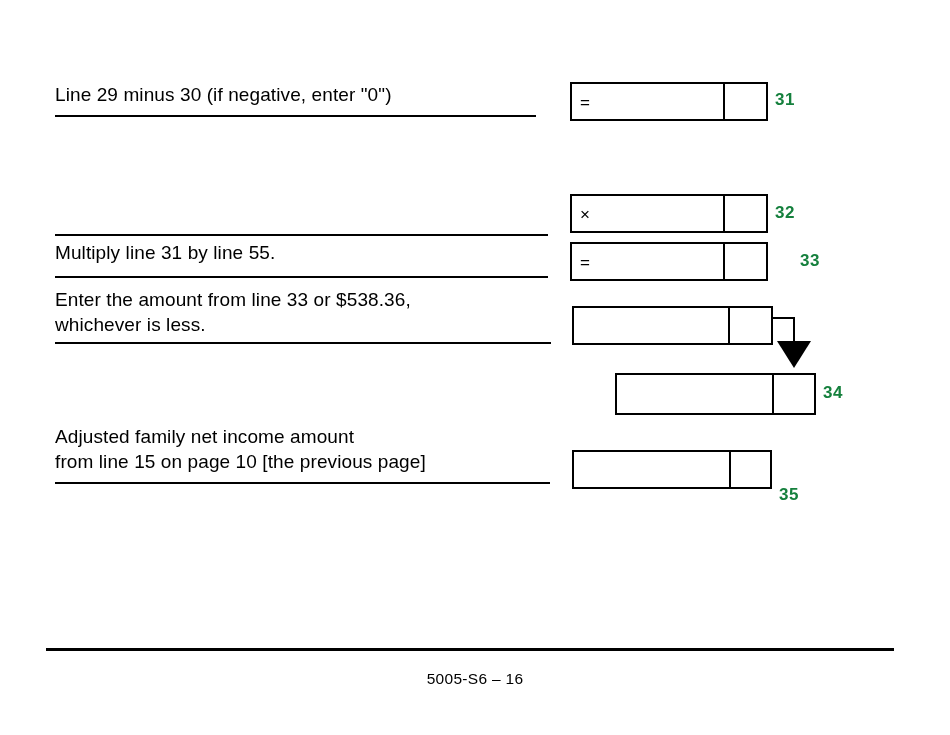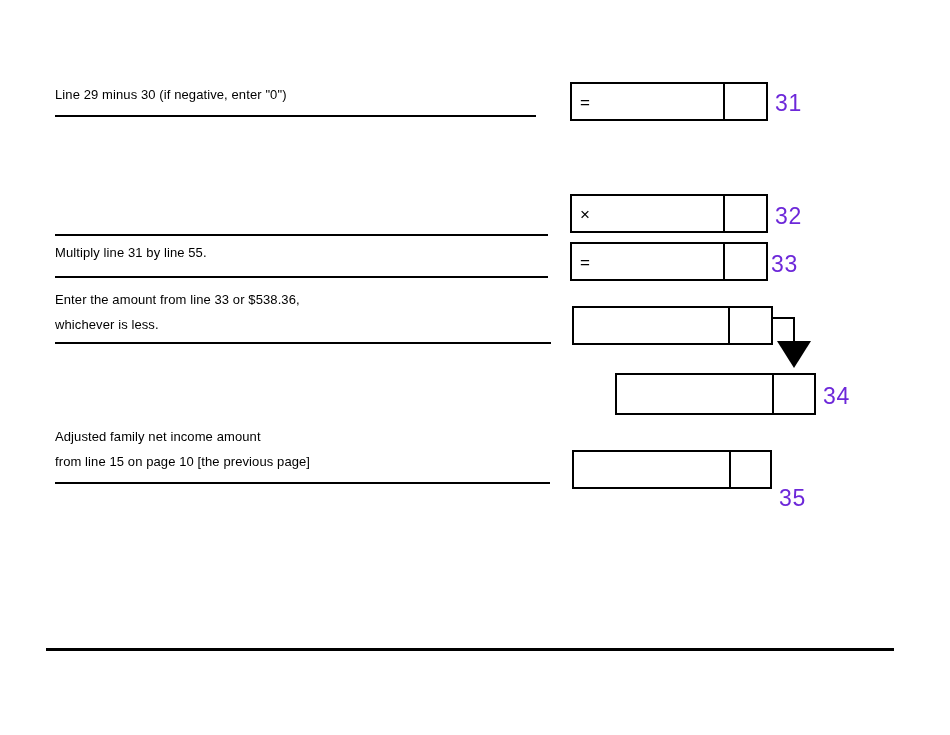--- a/index.html
+++ b/index.html
@@ -16,21 +16,21 @@
     position: relative;
     width: 950px;
     height: 735px;
     background: #ffffff;
     overflow: hidden;
   }
 
   
   .row-text {
     position: absolute;
-    font-size: 13px;
+    font-size: 19px;
     line-height: 24.5px;
     color: #000;
     letter-spacing: 0.1px;
     white-space: pre-line;
   }
   .rule {
     position: absolute;
     background: #000000;
     height: 2px;
   }
@@ -56,24 +56,24 @@
     position: absolute;
     left: 8px;
     top: 50%;
     transform: translateY(-50%);
     font-size: 17px;
     line-height: 1;
     color: #000;
   }
   .line-no {
     position: absolute;
-    font-size: 23px;
-    font-weight: normal;
+    font-size: 17px;
+    font-weight: bold;
     letter-spacing: 0.6px;
-    color: #6d28d9;
+    color: #15803d;
   }
 
   
   .conn-h {
     position: absolute;
     height: 2px;
     background: #000000;
   }
   .conn-v {
     position: absolute;
@@ -126,21 +126,21 @@
   </div>
   <div class="line-no" style="left:775px; top:203px;">32</div>
 
   <div class="row-text" style="left:55px; top:241px; width:495px;">Multiply line 31 by line 55.</div>
   <div class="rule" style="left:55px; top:276px; width:493px;"></div>
 
   <div class="amt-box" style="left:570px; top:242px; width:198px; height:39px;">
     <span class="op">=</span>
     <span class="divider" style="left:151px;"></span>
   </div>
-  <div class="line-no" style="left:771px; top:251px;">33</div>
+  <div class="line-no" style="left:800px; top:251px;">33</div>
 
   <div class="row-text" style="left:55px; top:288px; width:500px;"><span>Enter the amount from line 33 or $538.36,</span><br><span class="strong">whichever is less</span><span>.</span></div>
   <div class="rule" style="left:55px; top:342px; width:496px;"></div>
 
   <div class="amt-box" style="left:572px; top:306px; width:201px; height:39px;">
     <span class="divider" style="left:154px;"></span>
   </div>
 
   <div class="conn-h" style="left:773px; top:317px; width:22px;"></div>
   <div class="conn-v" style="left:793px; top:317px; height:26px;"></div>
@@ -154,14 +154,15 @@
   <div class="row-text" style="left:55px; top:425px; width:500px;">Adjusted family net income amount
 from line 15 on page 10 [the previous page]</div>
   <div class="rule" style="left:55px; top:482px; width:495px;"></div>
 
   <div class="amt-box" style="left:572px; top:450px; width:200px; height:39px;">
     <span class="divider" style="left:155px;"></span>
   </div>
   <div class="line-no" style="left:779px; top:485px;">35</div>
 
   <div class="footer-rule" style="left:46px; top:648px; width:848px;"></div>
+  <div class="footer-text" style="left:0px; top:670px;">5005-S6 – 16</div>
 
 </div>
 
 </body></html>

